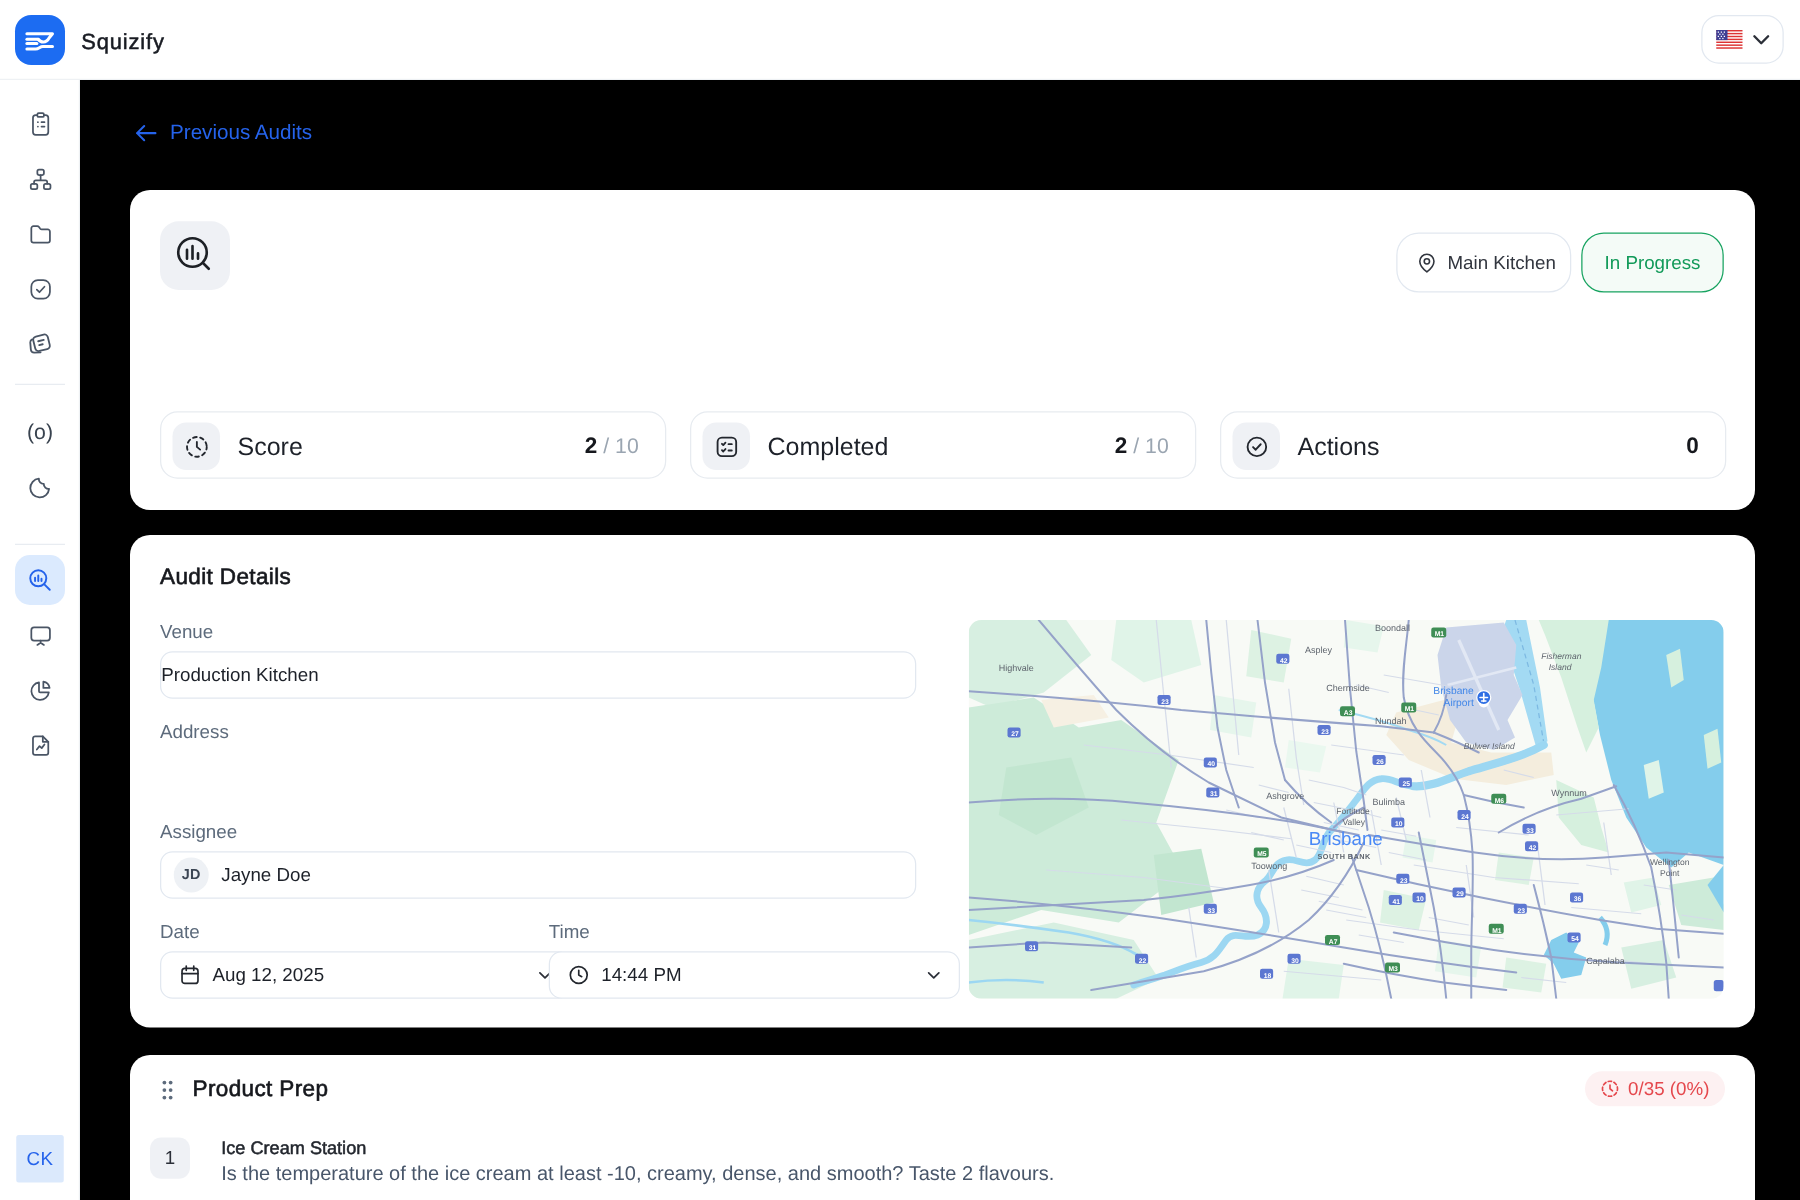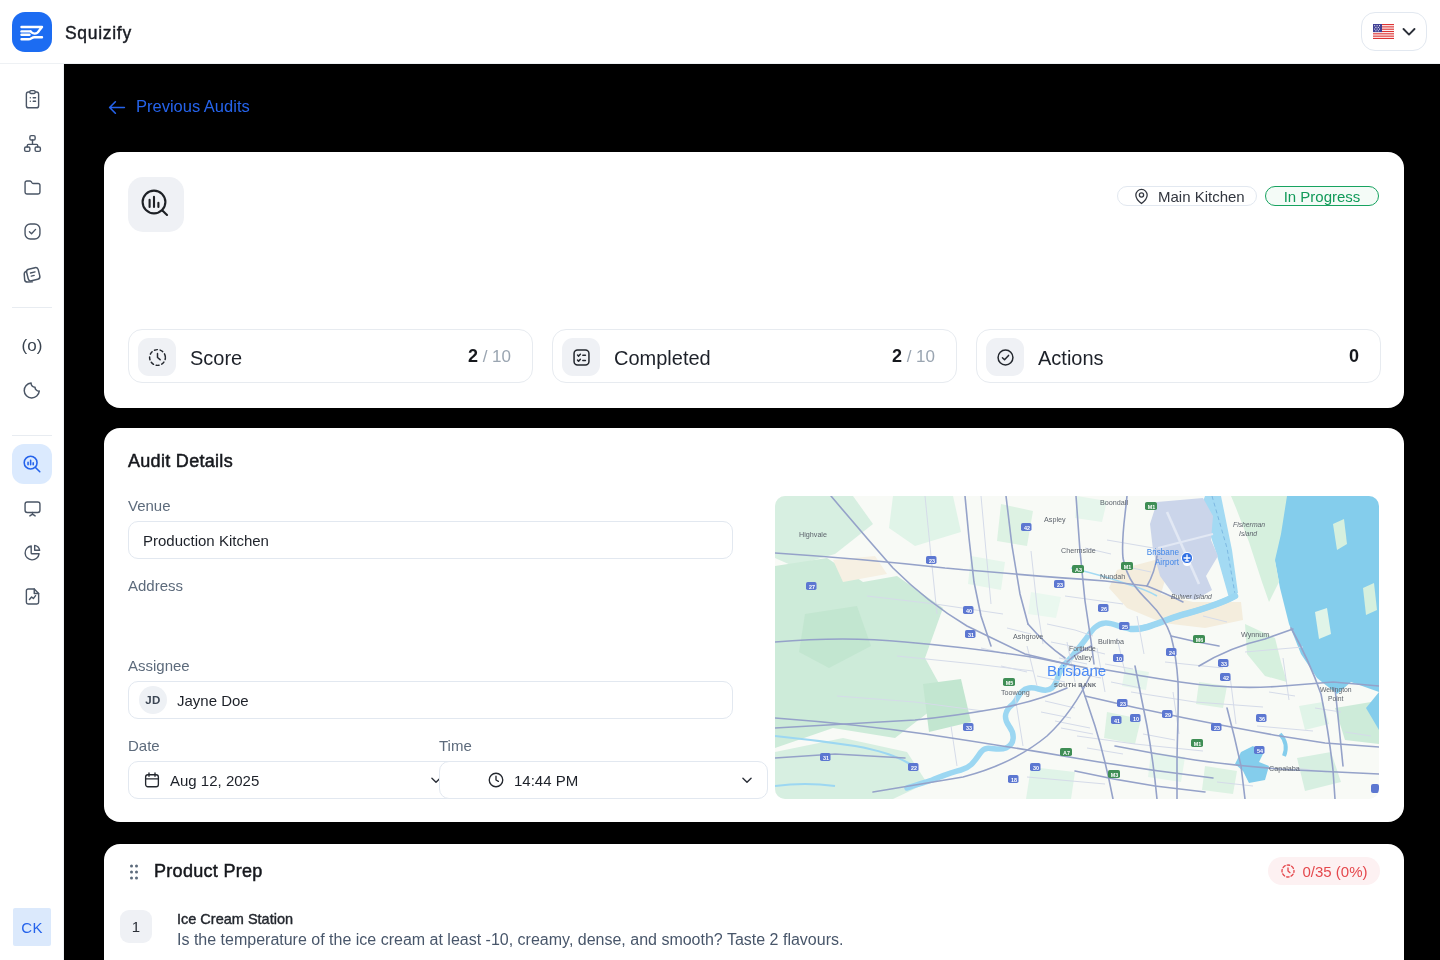--- a/index.html
+++ b/index.html
@@ -24,39 +24,39 @@
   color:#2563eb; font-size:15px; font-weight:500; display:flex; align-items:center; justify-content:center; letter-spacing:.3px;}
 
 #main { position:absolute; left:64px; top:64px; width:1376px; height:896px; background:#000000; }
 .card { position:absolute; left:40px; width:1300px; background:#fff; border-radius:16px; }
 #back { position:absolute; left:44px; top:33px; color:#2563eb; font-size:16.5px; font-weight:500; }
 #back svg { vertical-align:-4px; margin-right:10px; }
 
 #card1 { top:88px; height:256px; }
 #c1icon { position:absolute; left:24px; top:25px; width:56px; height:55px; background:#eff1f5; border-radius:15px;
   display:flex; align-items:center; justify-content:center; }
-.pill { position:absolute; top:34px; height:20px; border-radius:18px; display:flex; align-items:center;
+.pill { position:absolute; top:34px; height:48px; border-radius:18px; display:flex; align-items:center;
   font-size:15px; }
 #pillloc { left:1013px; width:140px; border:1px solid #e2e8f0; color:#32363f; background:#fff; padding-left:15px; font-weight:500;}
 #pillloc svg { margin-right:8px; }
 #pillprog { left:1161px; width:114px; border:1.5px solid #17a360; color:#119a59; background:#f4fbf7;
   justify-content:center; font-weight:500;}
 #c1title { position:absolute; left:21px; top:108px; font-size:41px; font-weight:500; color:#181b21; line-height:41px; letter-spacing:1.2px;}
 .stat { position:absolute; top:177px; width:405px; height:54px; border:1px solid #e7ebf0; border-radius:14px; }
 .stat .ib { position:absolute; left:9px; top:8px; width:38px; height:38px; background:#eff1f5; border-radius:11px;
   display:flex; align-items:center; justify-content:center;}
 .stat .lb { position:absolute; left:61px; top:17px; font-size:20px; color:#1d2129; }
 .stat .vl { position:absolute; right:21px; top:16px; font-size:17px; color:#9aa5b1; }
 .stat .vl b { color:#16181d; font-size:18px; font-weight:700; }
 
 #card2 { top:364px; height:394px; }
 #c2h { position:absolute; left:24px; top:23px; font-size:18px; font-weight:500; color:#16181d; -webkit-text-stroke:0.5px #16181d; letter-spacing:0.3px; }
 .flabel { position:absolute; left:24px; font-size:15px; color:#5d6b7c; }
 .finput { position:absolute; left:24px; width:605px; height:38px; border:1px solid #e2e8f0; border-radius:10px;
-  font-size:15px; color:#1d2129; display:flex; align-items:center; padding-left:14px; background:#fff;}
+  font-size:15px; color:#1d2129; display:flex; align-items:center; background:#fff;}
 .fselect { position:absolute; width:329px; height:38px; border:1px solid #e2e8f0; border-radius:10px;
   font-size:15px; color:#1d2129; display:flex; align-items:center; background:#fff; }
 #map { position:absolute; left:671px; top:68px; width:604px; height:303px; border-radius:10px; overflow:hidden; background:#fbfcfa;}
 
 #card3 { top:780px; height:180px; }
 #c3h { position:absolute; left:50px; top:17px; font-size:18px; font-weight:500; color:#16181d; -webkit-text-stroke:0.5px #16181d; letter-spacing:0.3px; }
 #redpill { position:absolute; left:1164px; top:13px; width:112px; height:28px; background:#fdf1f2; border-radius:14px;
   color:#e5484d; font-size:15px; display:flex; align-items:center; justify-content:center; }
 #redpill svg { margin-right:6px; }
 #numbox { position:absolute; left:16px; top:66px; width:32px; height:33px; background:#eff1f5; border-radius:9px;
@@ -239,21 +239,21 @@
         <svg style="margin-left:14px" width="18" height="18" viewBox="0 0 24 24" fill="none" stroke="#23272e" stroke-width="1.8" stroke-linecap="round">
           <rect x="3.5" y="5" width="17" height="16" rx="3"></rect>
           <path d="M8 2.5V7M16 2.5V7M3.5 10.5h17"></path>
         </svg>
         <span style="margin-left:9px">Aug 12, 2025</span>
         <svg class="chev" width="14" height="14" viewBox="0 0 24 24" fill="none" stroke="#2b2f38" stroke-width="2.4" stroke-linecap="round" stroke-linejoin="round">
           <path d="M5 9l7 7 7-7"></path>
         </svg>
       </div>
     <div class="flabel" style="left:335px; top:309px">Time</div>
-    <div class="fselect" style="left:335px; top:333px;padding-left:33px;">
+    <div class="fselect" style="left:335px; top:333px;">
         <svg style="margin-left:14px" width="18" height="18" viewBox="0 0 24 24" fill="none" stroke="#23272e" stroke-width="1.8" stroke-linecap="round" stroke-linejoin="round">
           <circle cx="12" cy="12" r="9"></circle>
           <path d="M12 7v5l3.2 1.8"></path>
         </svg>
         <span style="margin-left:9px">14:44 PM</span>
         <svg class="chev" width="14" height="14" viewBox="0 0 24 24" fill="none" stroke="#2b2f38" stroke-width="2.4" stroke-linecap="round" stroke-linejoin="round">
           <path d="M5 9l7 7 7-7"></path>
         </svg>
       </div>
     <div id="map"><svg width="604" height="303" viewBox="0 0 604 303">

